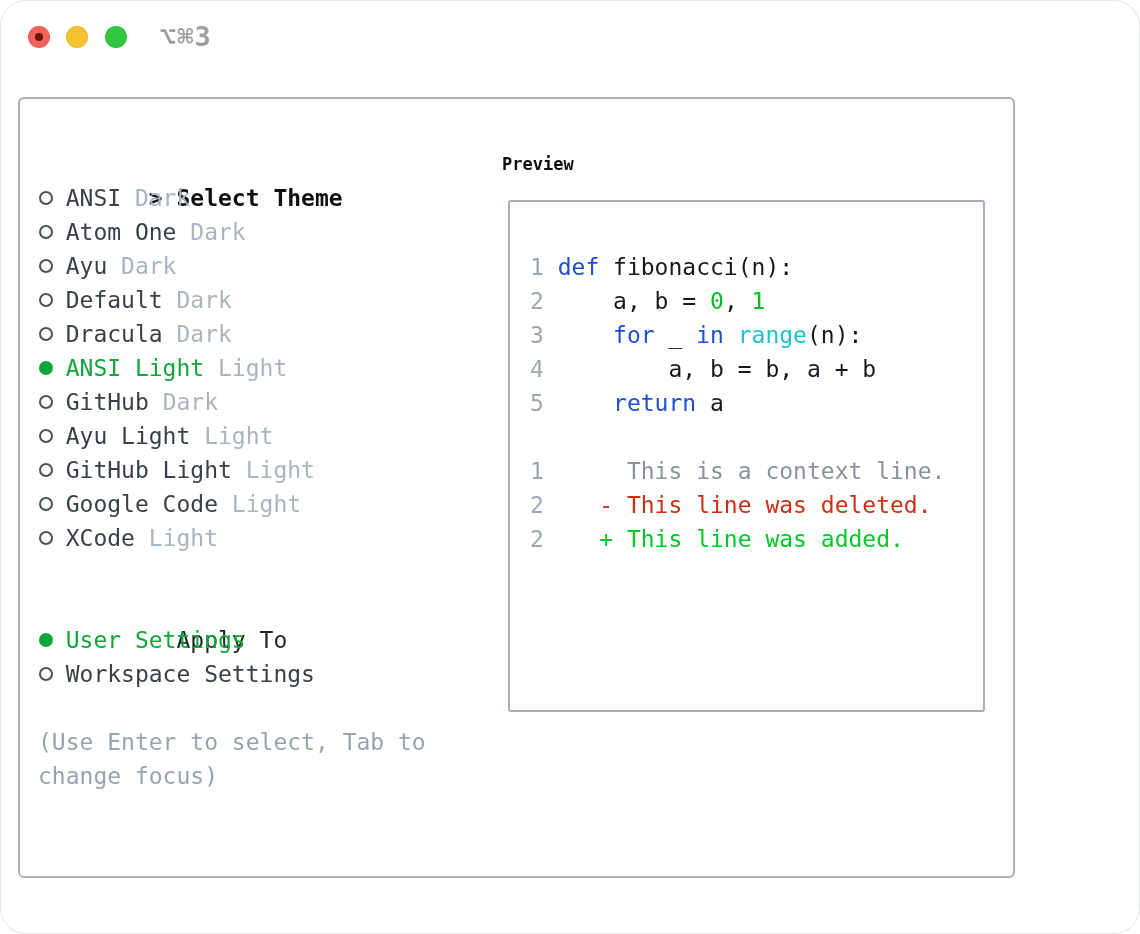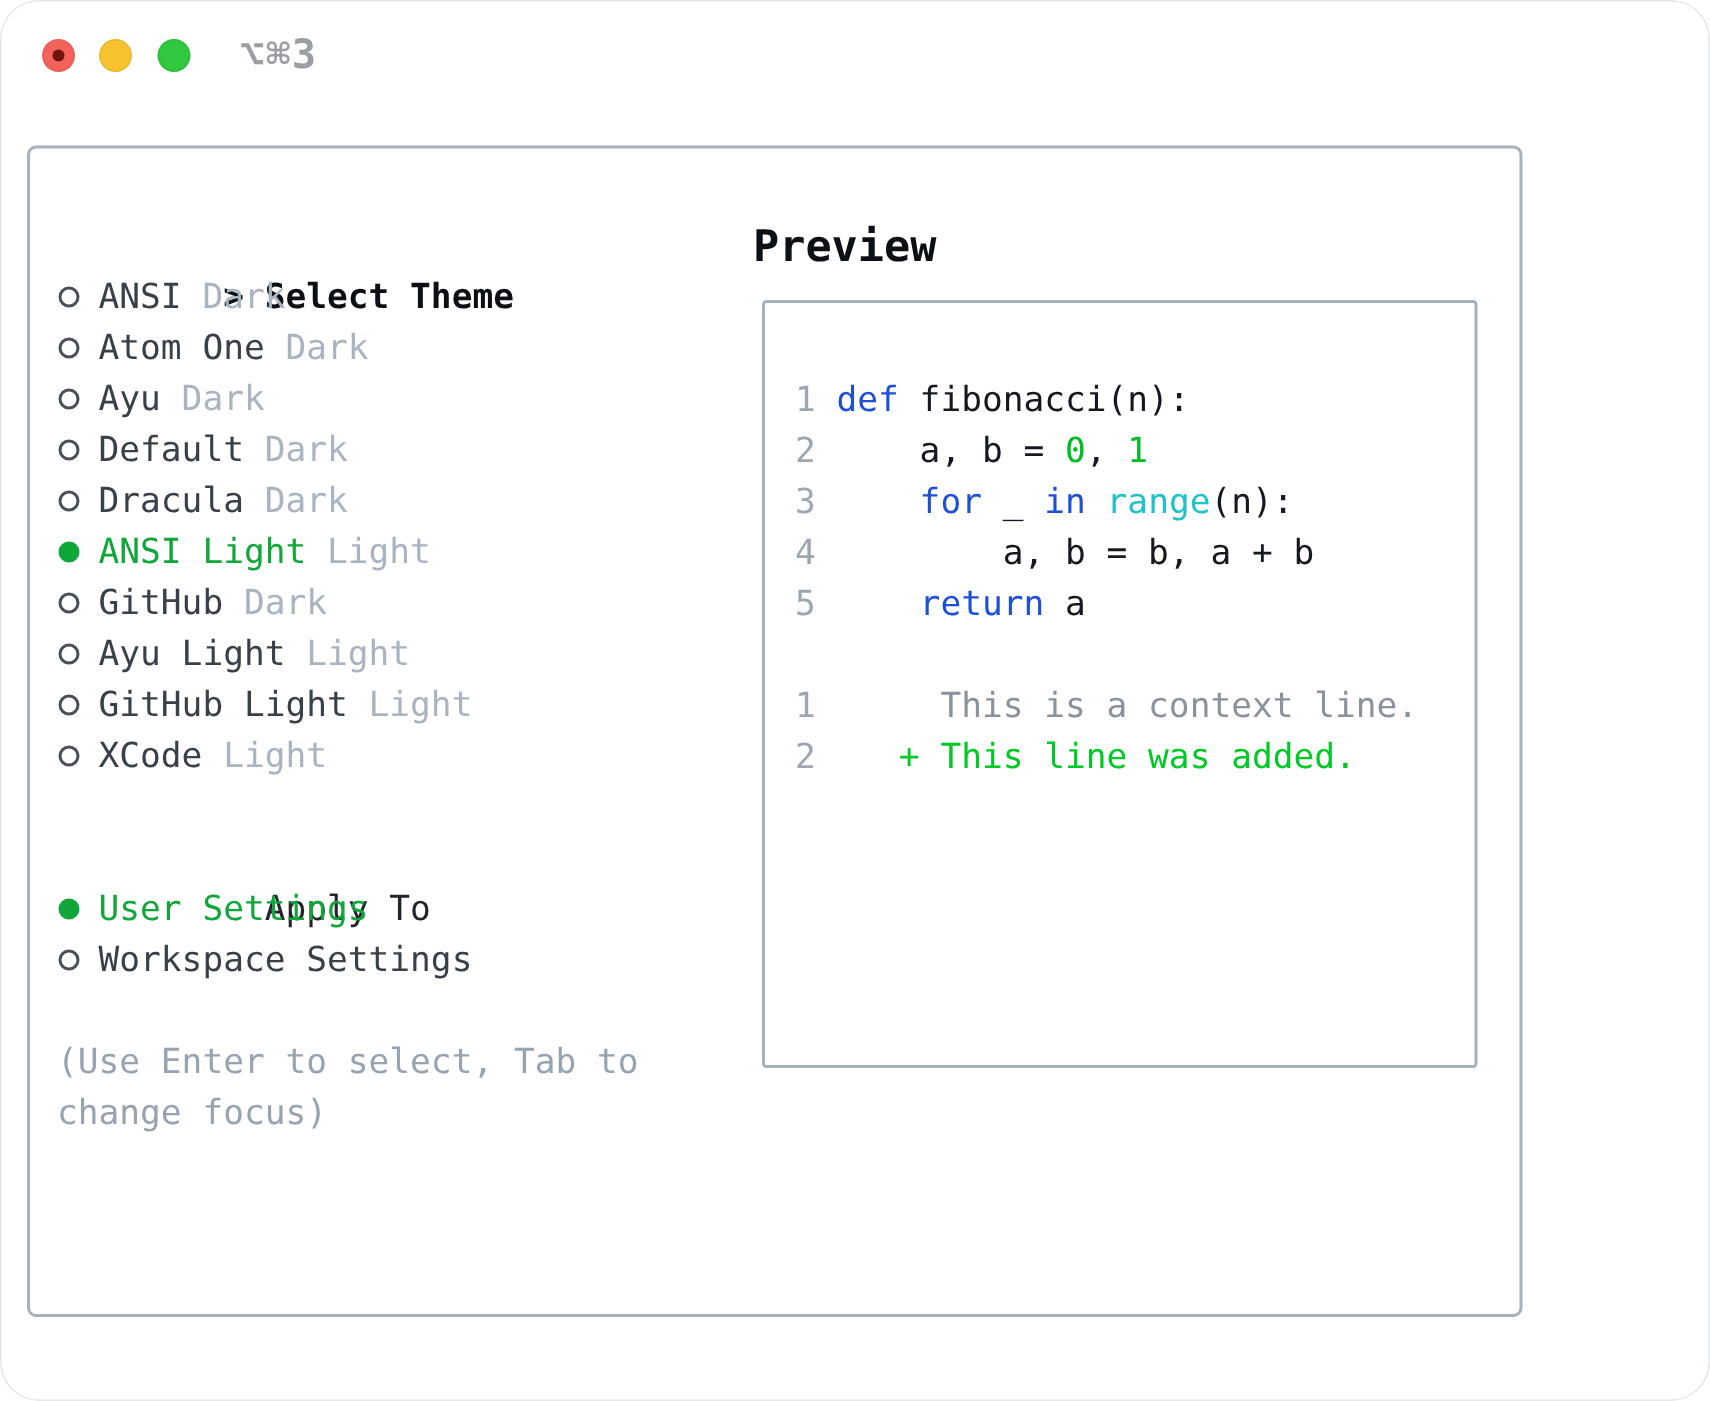--- a/index.html
+++ b/index.html
@@ -27,21 +27,21 @@
   .radio{display:inline-block;width:2ch;height:34px;position:relative;vertical-align:top;}
   .radio::before{content:"";position:absolute;left:1px;top:50%;margin-top:-7px;width:14px;height:14px;
     border-radius:50%;border:2px solid #4a5058;box-sizing:border-box;background:transparent;}
   .radio.sel::before{background:var(--accent-green);border-color:var(--accent-green);}
   .item-name{color:#3a4049;}
   .item-name.sel{color:var(--accent-green);}
   .variant{color:var(--muted-gray);margin-left:1ch;}
   .hint{color:var(--hint-gray);}
   
   .preview-label{position:absolute;left:482px;top:48px;height:34px;line-height:34px;
-    font-size:29px;font-weight:700;color:#0c0f13;}
+    font-size:17px;font-weight:700;color:#0c0f13;}
   .preview-box{position:absolute;left:488px;top:101px;width:477px;height:512px;box-sizing:border-box;
     border:2px solid var(--border-gray);border-radius:3px;padding:48px 0 0 20px;overflow:hidden;background:#fff;}
   .code-line{height:34px;line-height:34px;white-space:pre;font-size:23px;}
   .ln{display:inline-block;width:2ch;color:var(--line-number-gray);}
   .tk-pl{color:var(--code-text);}
   .tk-kw{color:var(--keyword-blue);}
   .tk-fn{color:var(--builtin-cyan);}
   .tk-num{color:var(--number-green);}
   .tk-ctx{color:var(--context-gray);}
   .tk-del{color:var(--deleted-red);}
@@ -71,20 +71,21 @@
       <div id="theme-list">
           <div class="line"><span class="radio"></span><span class="item-name">ANSI</span><span class="variant">Dark</span></div>
           <div class="line"><span class="radio"></span><span class="item-name">Atom One</span><span class="variant">Dark</span></div>
           <div class="line"><span class="radio"></span><span class="item-name">Ayu</span><span class="variant">Dark</span></div>
           <div class="line"><span class="radio"></span><span class="item-name">Default</span><span class="variant">Dark</span></div>
           <div class="line"><span class="radio"></span><span class="item-name">Dracula</span><span class="variant">Dark</span></div>
           <div class="line"><span class="radio sel"></span><span class="item-name sel">ANSI Light</span><span class="variant">Light</span></div>
           <div class="line"><span class="radio"></span><span class="item-name">GitHub</span><span class="variant">Dark</span></div>
           <div class="line"><span class="radio"></span><span class="item-name">Ayu Light</span><span class="variant">Light</span></div>
           <div class="line"><span class="radio"></span><span class="item-name">GitHub Light</span><span class="variant">Light</span></div>
+          <div class="line"><span class="radio"></span><span class="item-name">Google Code</span><span class="variant">Light</span></div>
           <div class="line"><span class="radio"></span><span class="item-name">XCode</span><span class="variant">Light</span></div>
         </div>
 
       <div class="line"></div>
 
       <div class="line apply-hdr">
         <span class="prefix"></span><span>Apply To</span>
       </div>
 
       <div id="apply-list">
@@ -104,18 +105,19 @@
 
     <div class="preview-box">
       <div id="code">
           <div class="code-line"><span class="ln">1</span><span class="tk-kw">def</span><span class="tk-pl"> fibonacci(n):</span></div>
           <div class="code-line"><span class="ln">2</span><span class="tk-pl">    a, b = </span><span class="tk-num">0</span><span class="tk-pl">, </span><span class="tk-num">1</span></div>
           <div class="code-line"><span class="ln">3</span><span class="tk-pl">    </span><span class="tk-kw">for</span><span class="tk-pl"> _ </span><span class="tk-kw">in</span><span class="tk-pl"> </span><span class="tk-fn">range</span><span class="tk-pl">(n):</span></div>
           <div class="code-line"><span class="ln">4</span><span class="tk-pl">        a, b = b, a + b</span></div>
           <div class="code-line"><span class="ln">5</span><span class="tk-pl">    </span><span class="tk-kw">return</span><span class="tk-pl"> a</span></div>
           <div class="code-line"><span class="ln"></span></div>
           <div class="code-line"><span class="ln">1</span><span class="tk-ctx">     This is a context line.</span></div>
+          <div class="code-line"><span class="ln">2</span><span class="tk-del">   - This line was deleted.</span></div>
           <div class="code-line"><span class="ln">2</span><span class="tk-add">   + This line was added.</span></div>
         </div>
     </div>
 
   </div>
 </div>
 
 </body></html>

